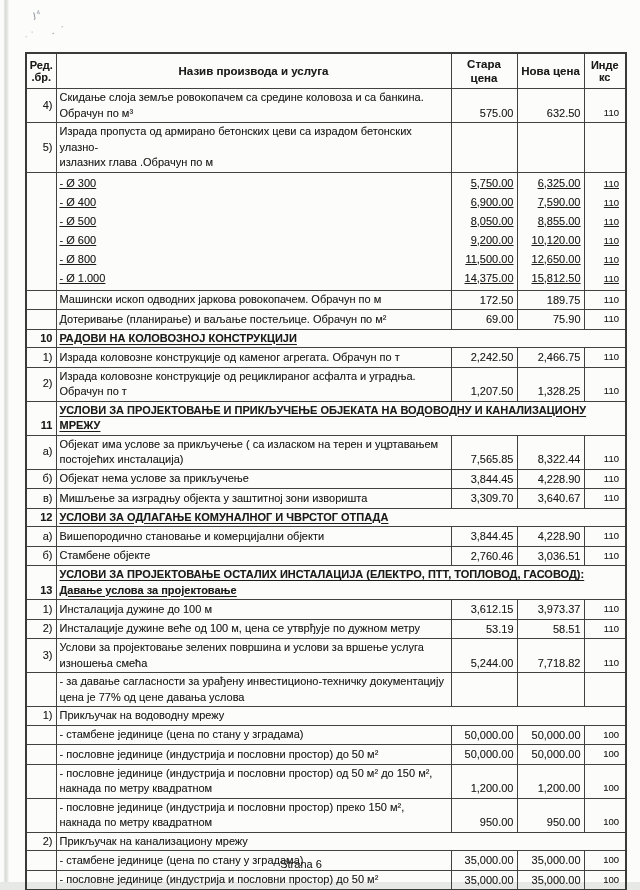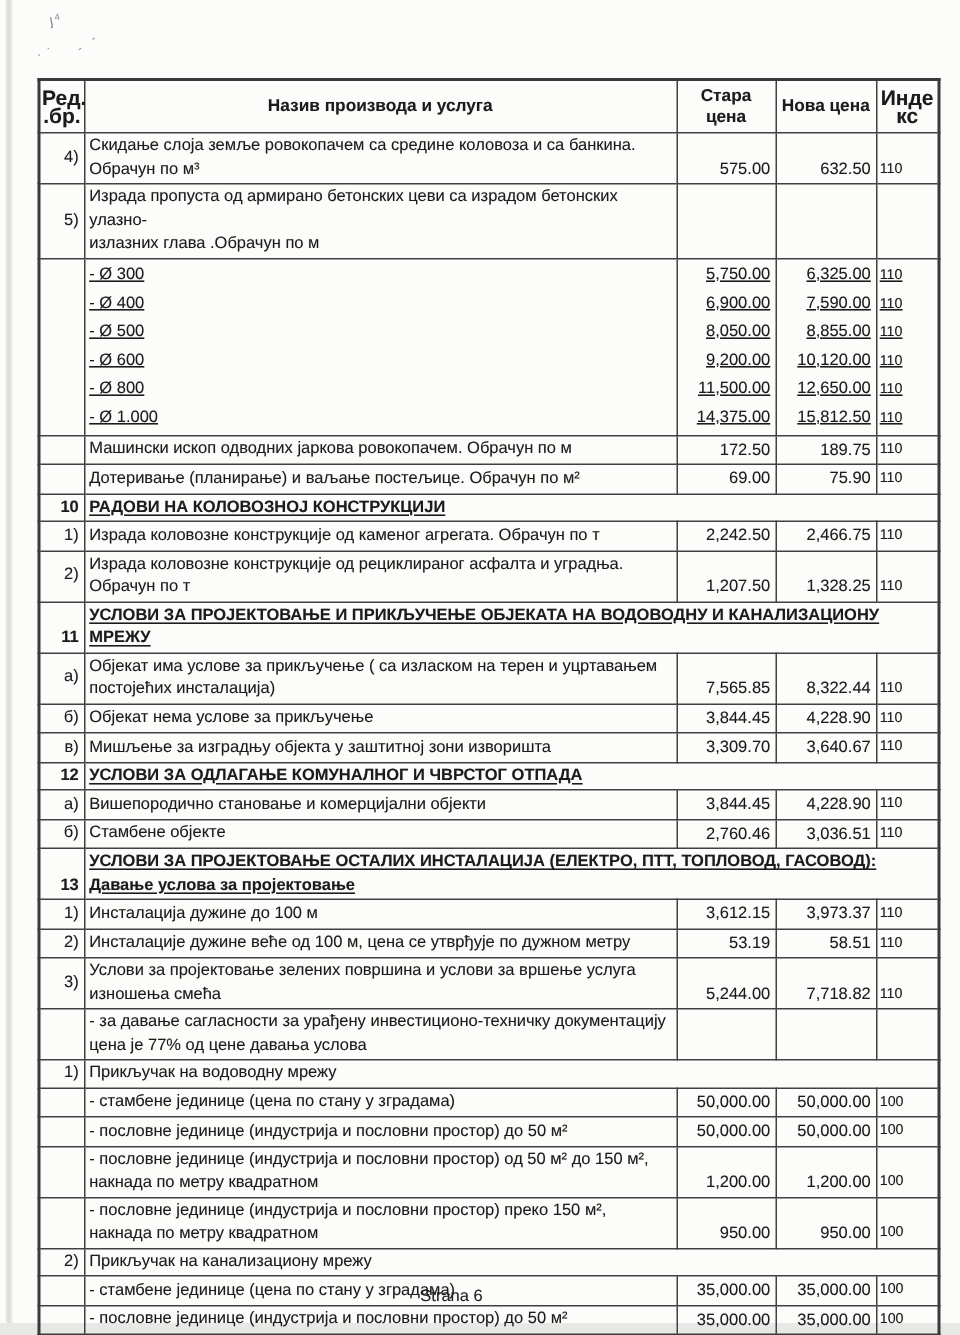--- a/index.html
+++ b/index.html
@@ -23,26 +23,26 @@
   table.price-table{
     position:absolute;left:25px;top:52px;width:600px;
     border-collapse:collapse;table-layout:fixed;
     border:2px solid #3a3a3a;
     font-size:11px;line-height:15.5px;
     text-shadow:0 0 .5px rgba(45,45,45,.35);
   }
   col.c-num{width:30px}col.c-name{width:395px}col.c-old{width:66px}col.c-new{width:67px}col.c-idx{width:42px}
   th,td{border:1.5px solid #414141;}
   thead th{font-weight:bold;text-align:center;vertical-align:middle;padding:3px 1px;font-size:11.5px;line-height:14px;}
-  thead th.small{font-size:14px;font-weight:bold;line-height:12px;}
+  thead th.small{font-size:11px;font-weight:bold;line-height:12px;}
   td{padding:1px 2px;vertical-align:middle;}
   td.num{text-align:right;padding-right:3px;}
   td.name{text-align:left;padding-left:3px;}
   td.price{text-align:right;vertical-align:bottom;padding-right:3px;padding-left:11px;}
-  td.idx{vertical-align:bottom;font-size:9.5px;padding-right:6px;padding-bottom:2px;}
+  td.idx{text-align:right;vertical-align:bottom;font-size:9.5px;padding-right:6px;padding-bottom:2px;}
   td .gl{line-height:19px;white-space:nowrap;}
   tr.group td{vertical-align:top;text-decoration:underline;}
   td.sec{font-weight:bold;text-decoration:underline;text-underline-offset:2px;}
   td.secnum{font-weight:bold;vertical-align:bottom;margin-top:47px;}
   .page-footer{
     position:absolute;left:25px;top:858px;width:552px;text-align:center;
     font-size:11px;color:#222;text-shadow:0 0 .5px rgba(45,45,45,.3);
   }
 </style>
 </head>

